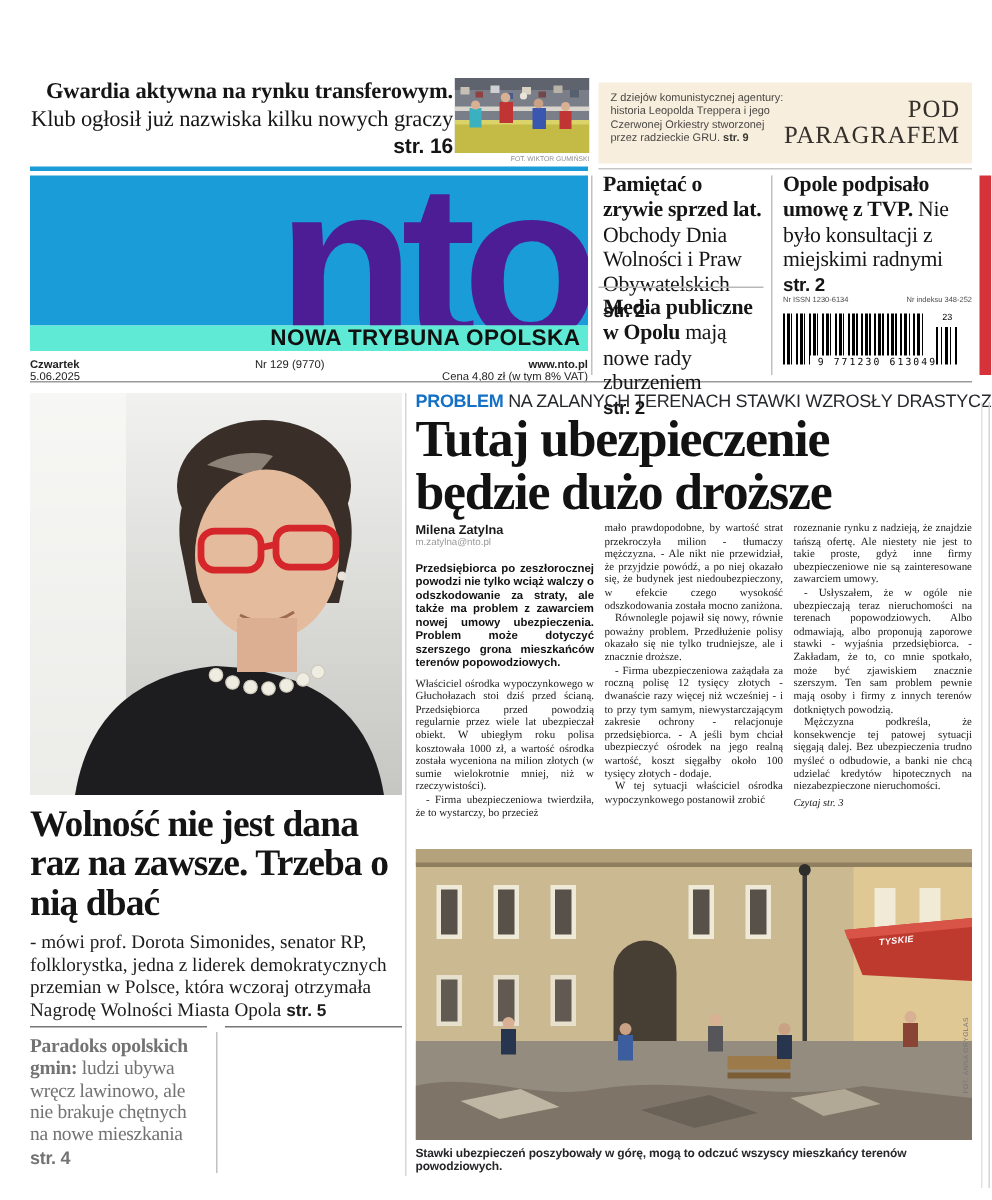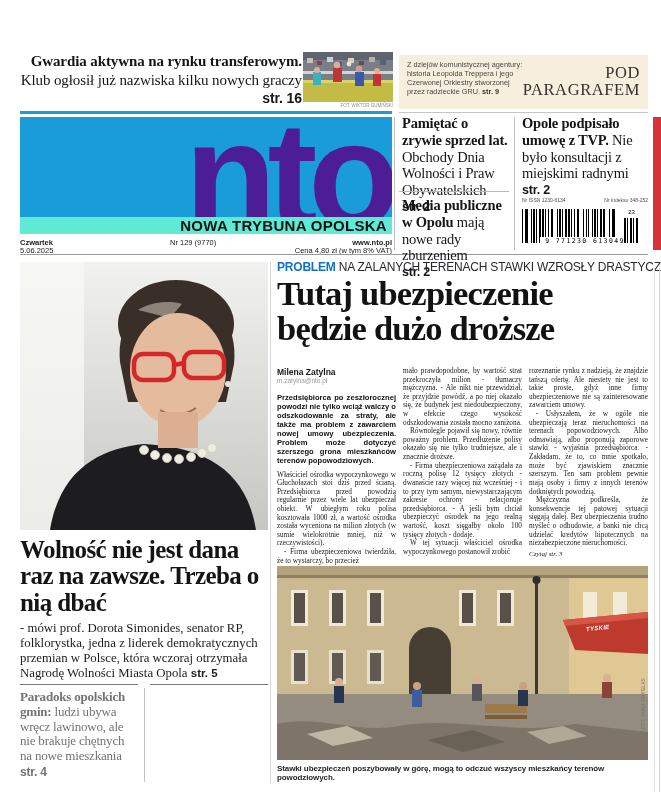--- a/index.html
+++ b/index.html
@@ -71,21 +71,21 @@
              letter-spacing:-0.2px; color:#737373; }
   .lteaser .ref { font-family:"Liberation Sans",sans-serif; font-weight:bold; font-size:12px; display:block; margin-top:2px; }
 
   
   .main-vert { left:270px; top:262px; width:1px; height:522px; background:#d6d6d6; }
   .kicker { left:277px; top:260px; width:372px; font-size:12px; letter-spacing:-0.2px; white-space:nowrap; }
   .kicker-label { color:#1470c5; font-weight:bold; }
   .kicker-rest { color:#26282c; }
   .mheadline { left:277px; top:276px; width:372px; font-family:"Liberation Serif",serif; font-weight:bold;
                font-size:34.5px; line-height:1.0; letter-spacing:-0.8px; color:#121212; }
-  .cols { left:277px; top:367px; width:371px; height:198px; display:flex; gap:7px; }
+  .cols { left:277px; top:348px; width:371px; height:198px; display:flex; gap:7px; }
   .col { width:119px; overflow:hidden; font-family:"Liberation Serif",serif; font-size:7.3px;
          line-height:1.18; text-align:justify; color:#191919; }
   .byline-name { font-family:"Liberation Sans",sans-serif; font-weight:bold; font-size:8.5px; }
   .byline-email { font-family:"Liberation Sans",sans-serif; font-size:6.5px; color:#9a9a9a; margin-bottom:8px; }
   .lead { font-family:"Liberation Sans",sans-serif; font-weight:bold; font-size:7.6px; line-height:1.2;
           margin:0 0 5px 0; text-align:justify; color:#111; }
   p.body { margin:0; }
   p.ind { text-indent:7px; }
   .more { font-style:italic; font-size:7px; margin-top:2px; }
 

